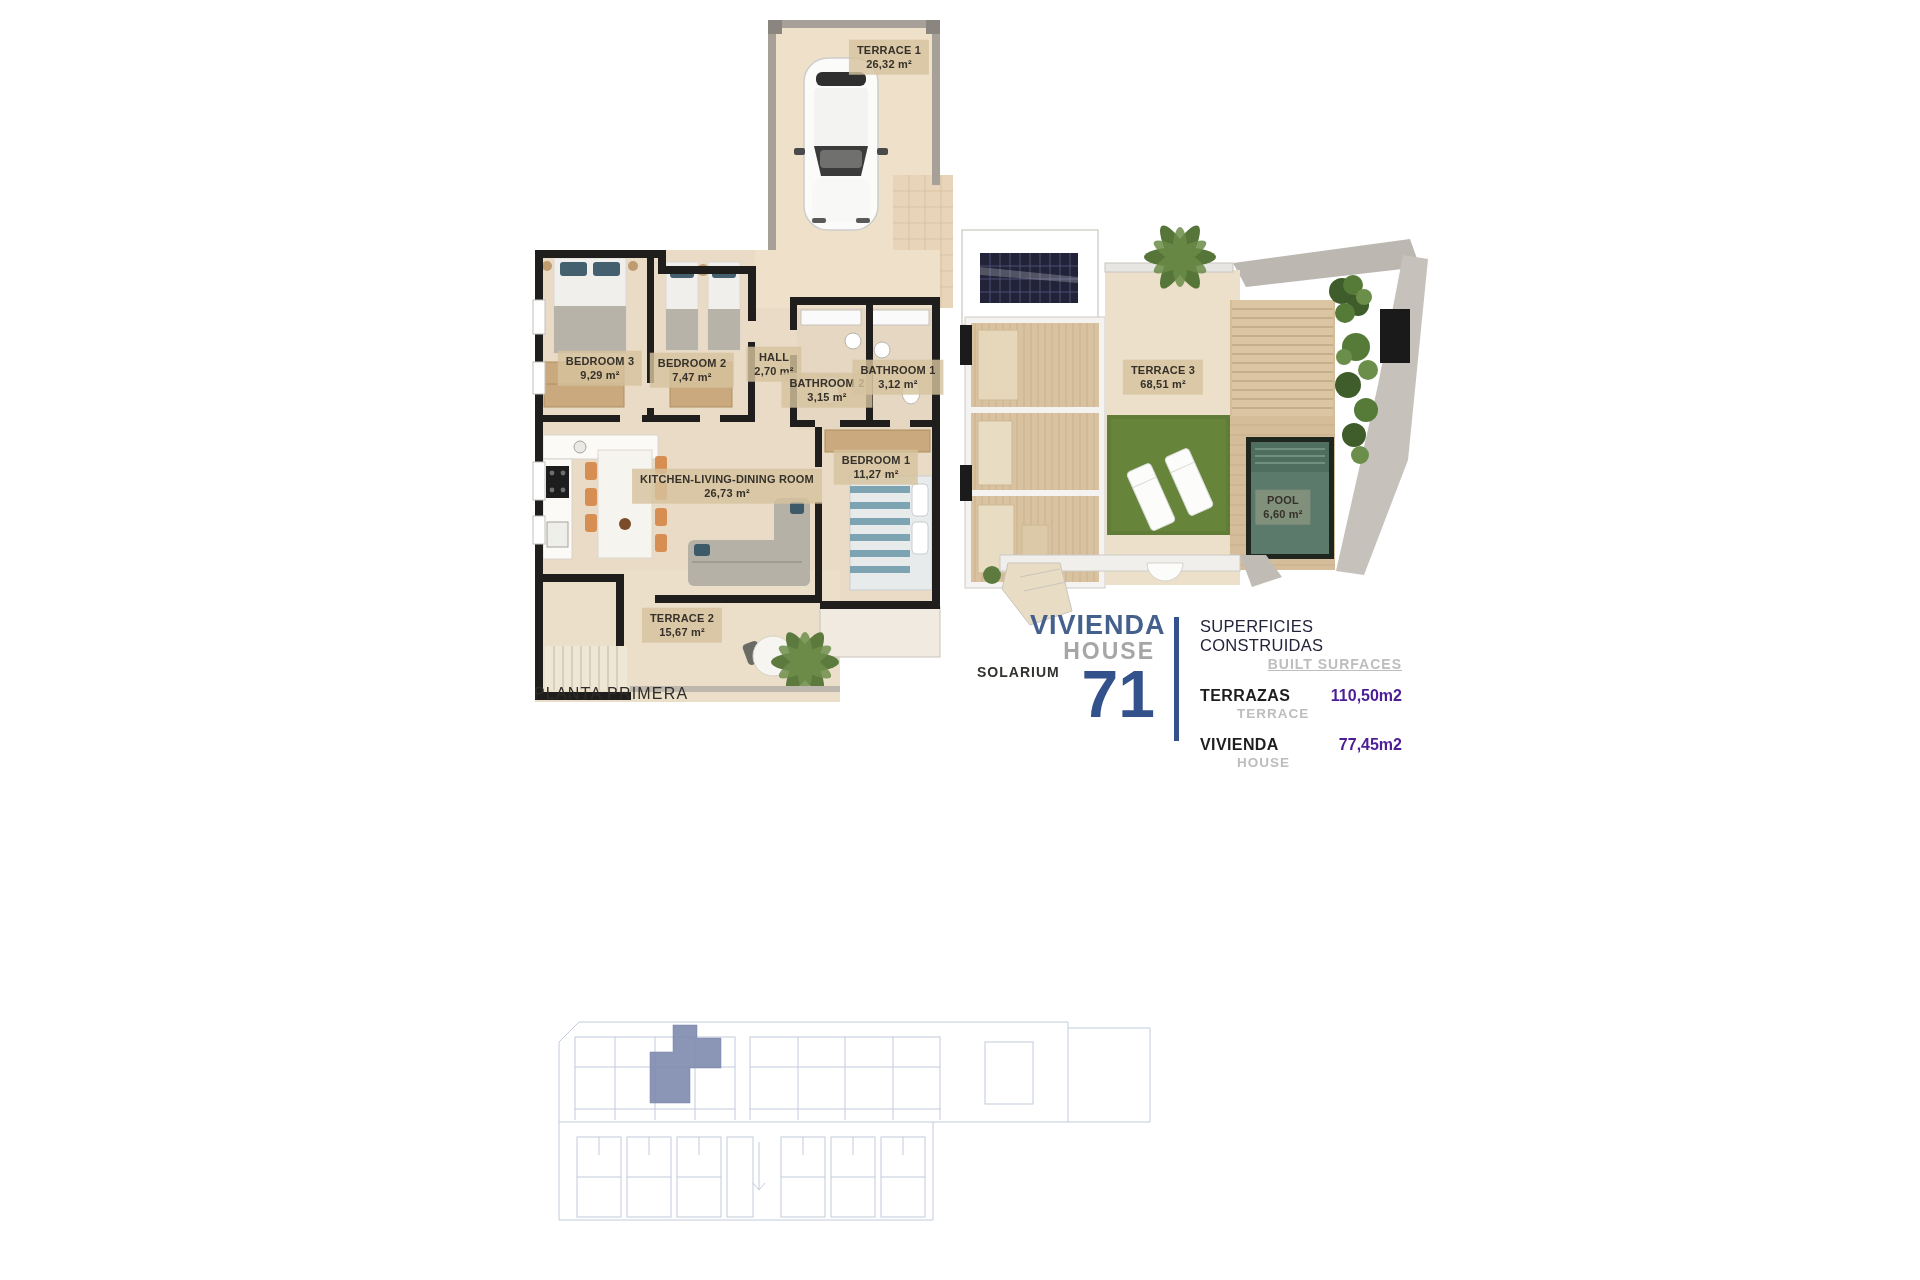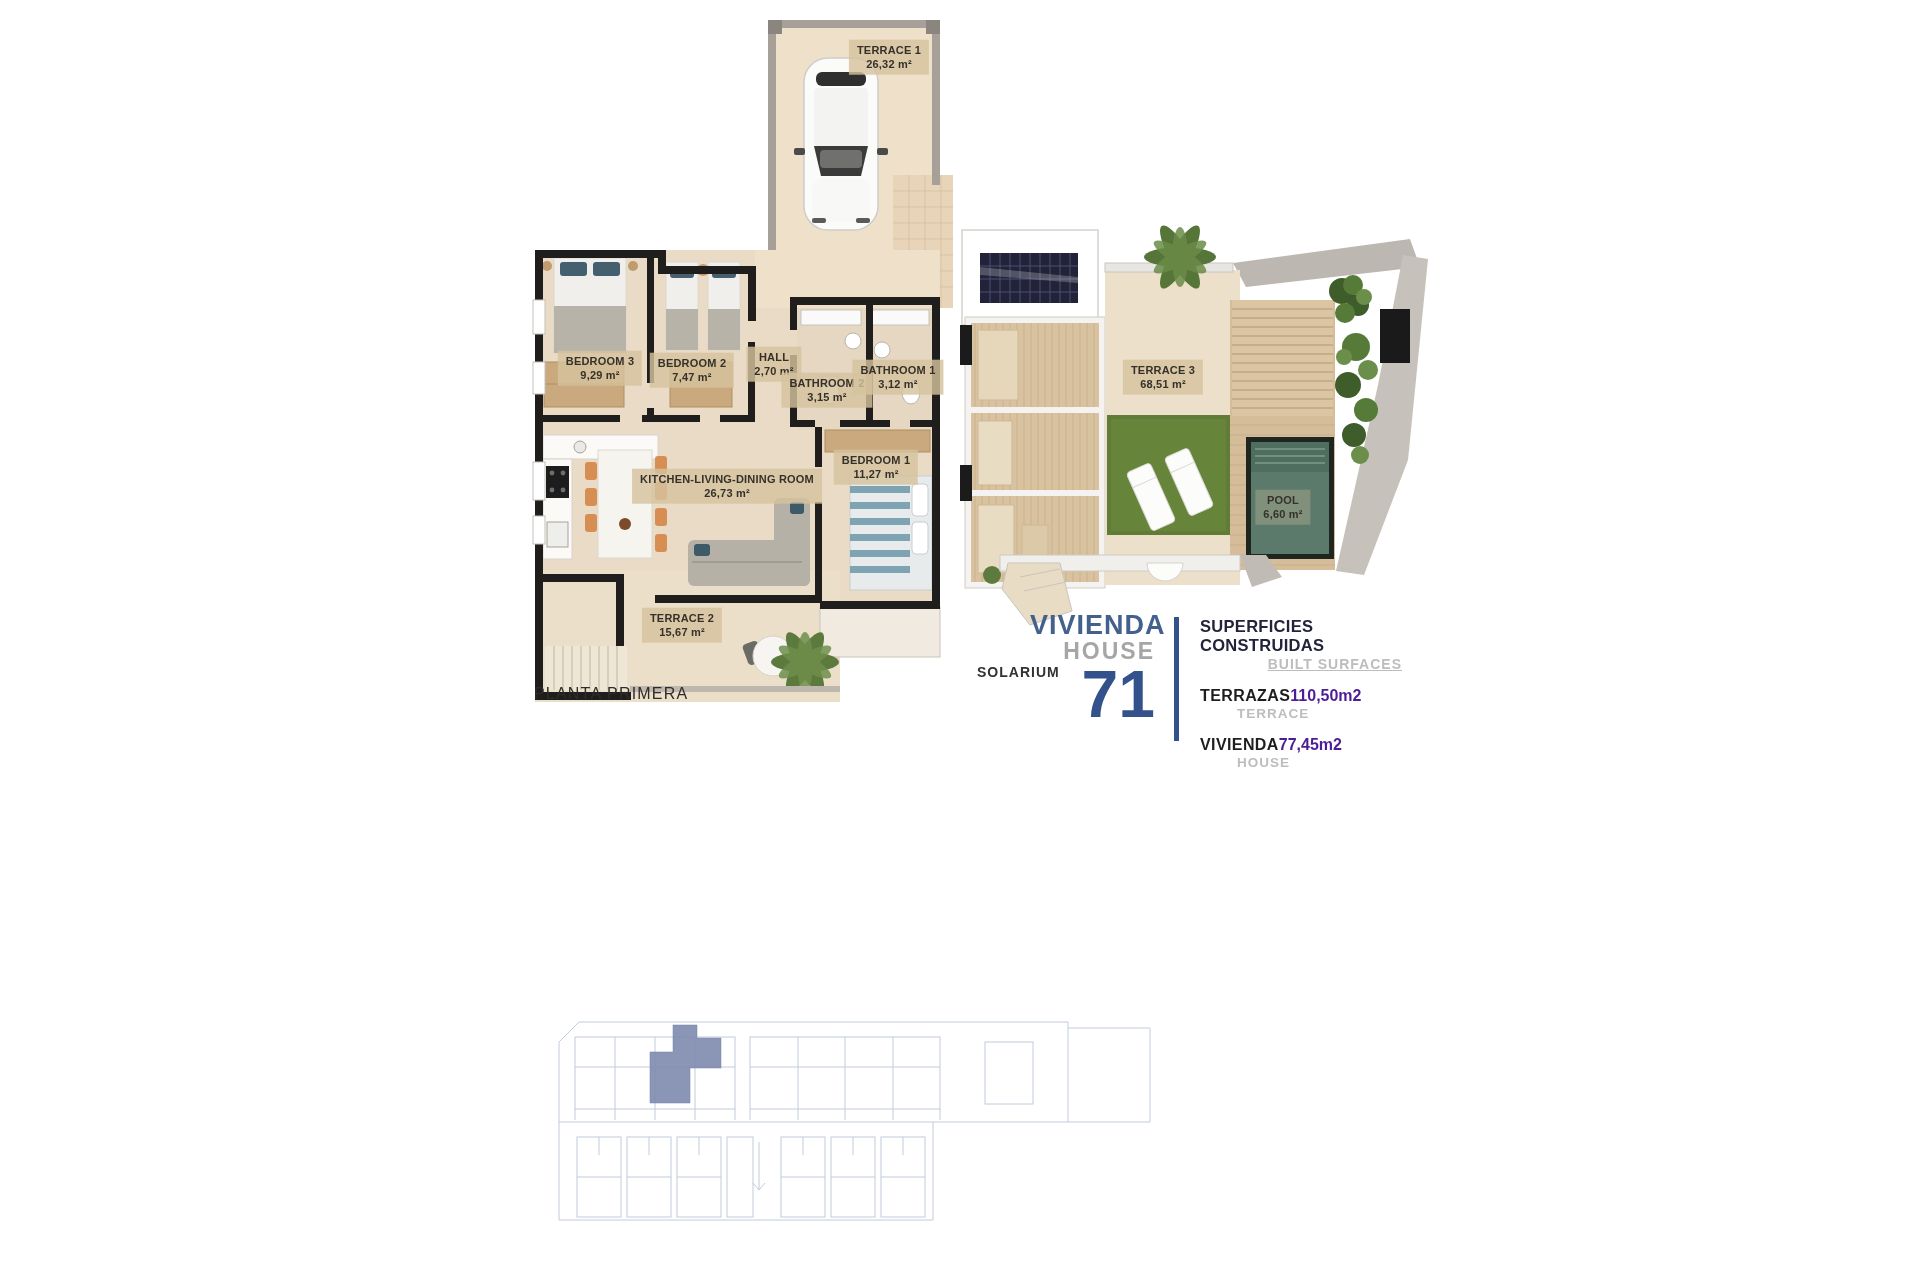--- a/index.html
+++ b/index.html
@@ -11,24 +11,24 @@
     line-height:1.3;padding:3px 8px;white-space:nowrap;letter-spacing:.2px;}
   .room-label.ghost{background:rgba(213,194,158,0.30);}
   .plan-title{position:absolute;font-size:16px;font-weight:400;color:#2e2c29;letter-spacing:1.2px;}
   .solarium-title{position:absolute;font-size:14px;font-weight:700;color:#34322e;letter-spacing:1px;text-align:center;}
   #unit-block{position:absolute;left:1030px;top:612px;width:125px;text-align:right;}
   #unit-vivienda{font-size:27px;font-weight:700;color:#44618e;letter-spacing:1px;line-height:1;}
   #unit-house{font-size:23px;font-weight:700;color:#a6a6a6;letter-spacing:2px;line-height:1.05;}
   #unit-number{font-size:66px;font-weight:700;color:#33518a;line-height:.88;margin-top:2px;}
   #divider{position:absolute;left:1174px;top:617px;width:5px;height:124px;background:#33518a;}
   #surfaces{position:absolute;left:1200px;top:617px;width:202px;}
-  #surfaces .title{font-size:16.5px;font-weight:700;color:#23233a;letter-spacing:.3px;}
+  #surfaces .title{font-size:16.5px;font-weight:400;color:#23233a;letter-spacing:.3px;}
   #surfaces .subtitle{font-size:14px;font-weight:700;color:#bdbdbd;letter-spacing:1px;text-align:right;margin-top:1px;text-decoration:underline;}
   .surf-row{margin-top:15px;}
-  .surf-line{display:flex;justify-content:flex-start;align-items:baseline;}
+  .surf-line{display:flex;justify-content:space-between;align-items:baseline;}
   .surf-label{font-size:16px;font-weight:700;color:#1e1e1e;letter-spacing:.4px;}
   .surf-value{font-size:16px;font-weight:700;color:#4c1d95;}
   .surf-sub{font-size:13.5px;font-weight:700;color:#bdbdbd;letter-spacing:1px;margin-top:1px;margin-left:37px;}
 </style>
 </head>
 <body>
 
 <div id="sheet">
 
   <svg style="left:520px;top:10px" width="450" height="700" viewBox="0 0 450 700">

